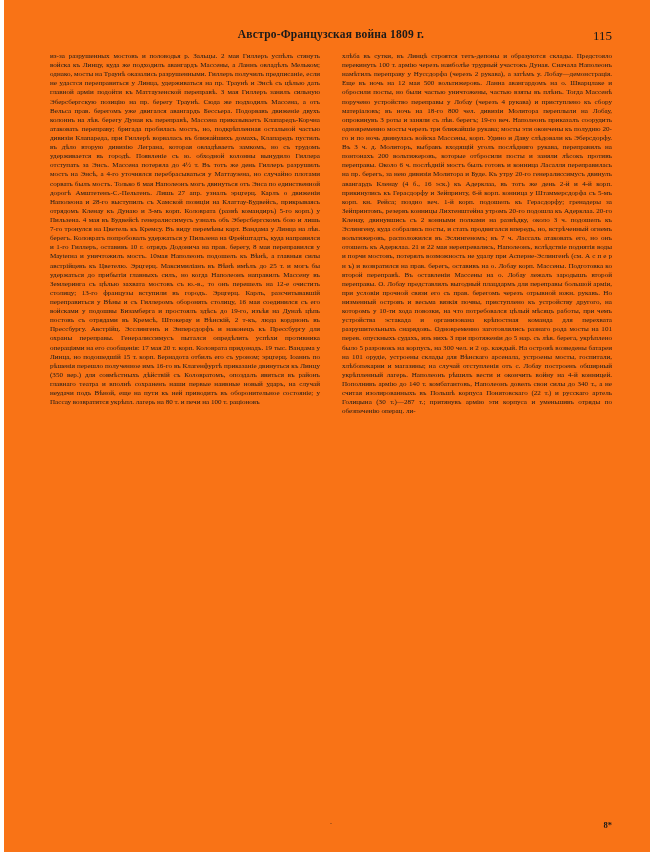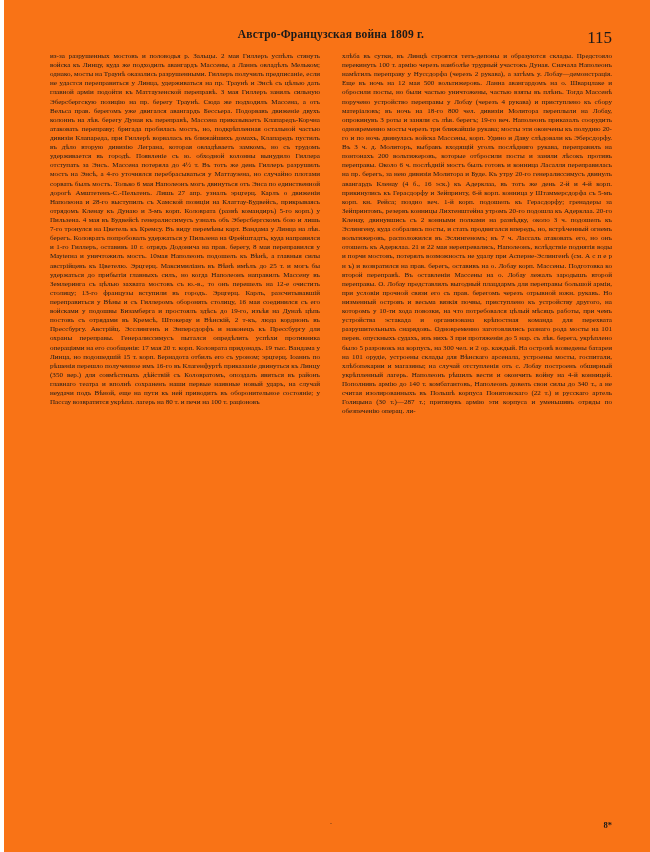--- a/index.html
+++ b/index.html
@@ -35,21 +35,21 @@
     font-weight: bold;
     font-size: 11.5px;
     letter-spacing: 0.2px;
     text-align: center;
     flex: 0 0 auto;
   }
   .page-number {
     position: absolute;
     right: 0;
     top: 0;
-    font-size: 17px;
+    font-size: 13px;
     font-weight: normal;
   }
   .columns {
     position: absolute;
     left: 46px;
     top: 52px;
     width: 562px;
     height: 760px;
     display: flex;
     gap: 22px;

